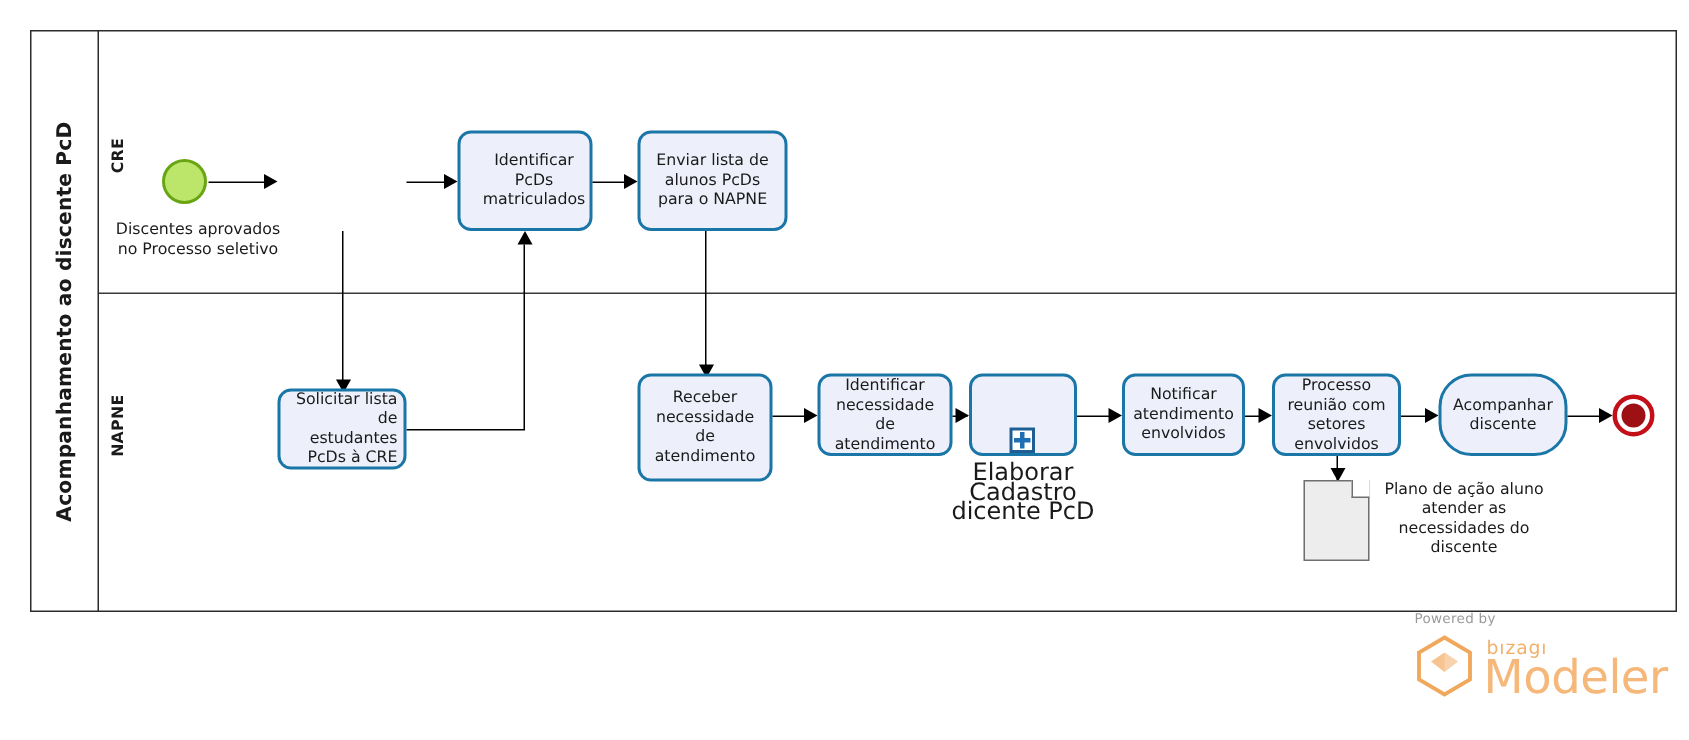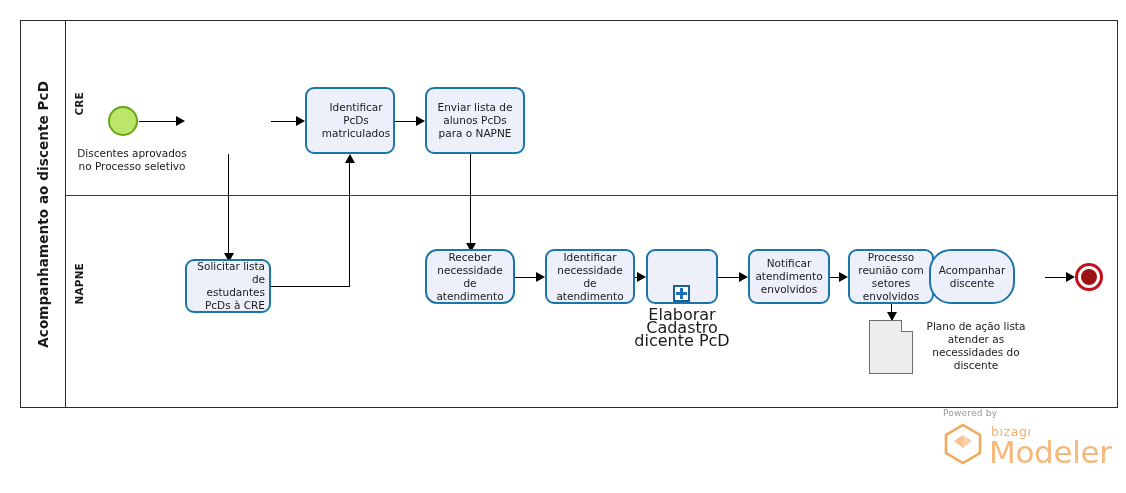--- a/index.html
+++ b/index.html
@@ -169,21 +169,21 @@
 
   <div class="conn h" style="left:271px;top:285.5px;width:79px;"></div>
   <div class="conn v" style="left:348.5px;top:163px;height:123px;"></div>
   <div class="arrow arrow-u" style="left:344.5px;top:154px;"></div>
 
   <div class="conn v" style="left:469.5px;top:154px;height:95px;"></div>
   <div class="arrow arrow-d" style="left:465.5px;top:243px;"></div>
 
   <div class="task" style="left:185px;top:259px;width:86px;height:54px;text-align:right;">Solicitar lista de estudantes PcDs à CRE</div>
 
-  <div class="task" style="left:425px;top:249px;width:90px;height:55px;border-radius:12px;">Receber necessidade de atendimento</div>
+  <div class="task" style="left:425px;top:249px;width:90px;height:72px;">Receber necessidade de atendimento</div>
 
   <div class="conn h" style="left:515px;top:276.5px;width:22px;"></div>
   <div class="arrow arrow-r" style="left:536px;top:272px;"></div>
 
   <div class="task" style="left:545px;top:249px;width:90px;height:55px;">Identificar necessidade de atendimento</div>
 
   <div class="conn h" style="left:635px;top:276.5px;width:10px;"></div>
   <div class="arrow arrow-r" style="left:637px;top:272px;"></div>
 
   <div class="task sub" style="left:646px;top:249px;width:72px;height:55px;"></div>
@@ -198,35 +198,35 @@
   <div class="task" style="left:748px;top:249px;width:82px;height:55px;">Notificar atendimento envolvidos</div>
 
   <div class="conn h" style="left:830px;top:276.5px;width:12px;"></div>
   <div class="arrow arrow-r" style="left:839px;top:272px;"></div>
 
   <div class="task" style="left:848px;top:249px;width:86px;height:55px;">Processo reunião com setores envolvidos</div>
 
   <div class="conn h" style="left:934px;top:276.5px;width:18px;"></div>
   <div class="arrow arrow-r" style="left:950px;top:272px;"></div>
 
-  <div class="task" style="left:929px;top:249px;width:86px;height:55px;border-radius:22px;">Acompanhar discente</div>
+  <div class="task" style="left:959px;top:249px;width:86px;height:55px;border-radius:22px;">Acompanhar discente</div>
 
   <div class="conn h" style="left:1045px;top:276.5px;width:23px;"></div>
   <div class="arrow arrow-r" style="left:1066px;top:272px;"></div>
 
   <div class="end-event" style="left:1075px;top:263px;"></div>
 
   <div class="conn v" style="left:890.5px;top:304px;height:16px;"></div>
   <div class="arrow arrow-d" style="left:886.5px;top:312px;"></div>
 
   <div class="data-object" style="left:869px;top:320px;">
     <div class="doc"></div>
     <div class="fold"></div>
   </div>
-  <div class="data-label" style="left:921px;top:320px;width:110px;">Plano de ação lista atender as necessidades do discente</div>
+  <div class="data-label" style="left:921px;top:320px;width:110px;">Plano de ação aluno atender as necessidades do discente</div>
 
   <div class="brand">
     <div class="brand-powered">Powered by</div>
     <svg class="brand-logo" viewBox="0 0 44 44">
       <polygon points="22,3 39,13 39,31 22,41 5,31 5,13" fill="none" stroke="#f0a95c" stroke-width="2.6"></polygon>
       <polygon points="22,13 31,19 22,26 13,19" fill="#f6c391"></polygon>
       <polygon points="22,13 31,19 22,26" fill="#ffffff" opacity="0.25"></polygon>
     </svg>
     <div class="brand-bizagi">bızagı</div>
     <div class="brand-modeler">Modeler</div>

